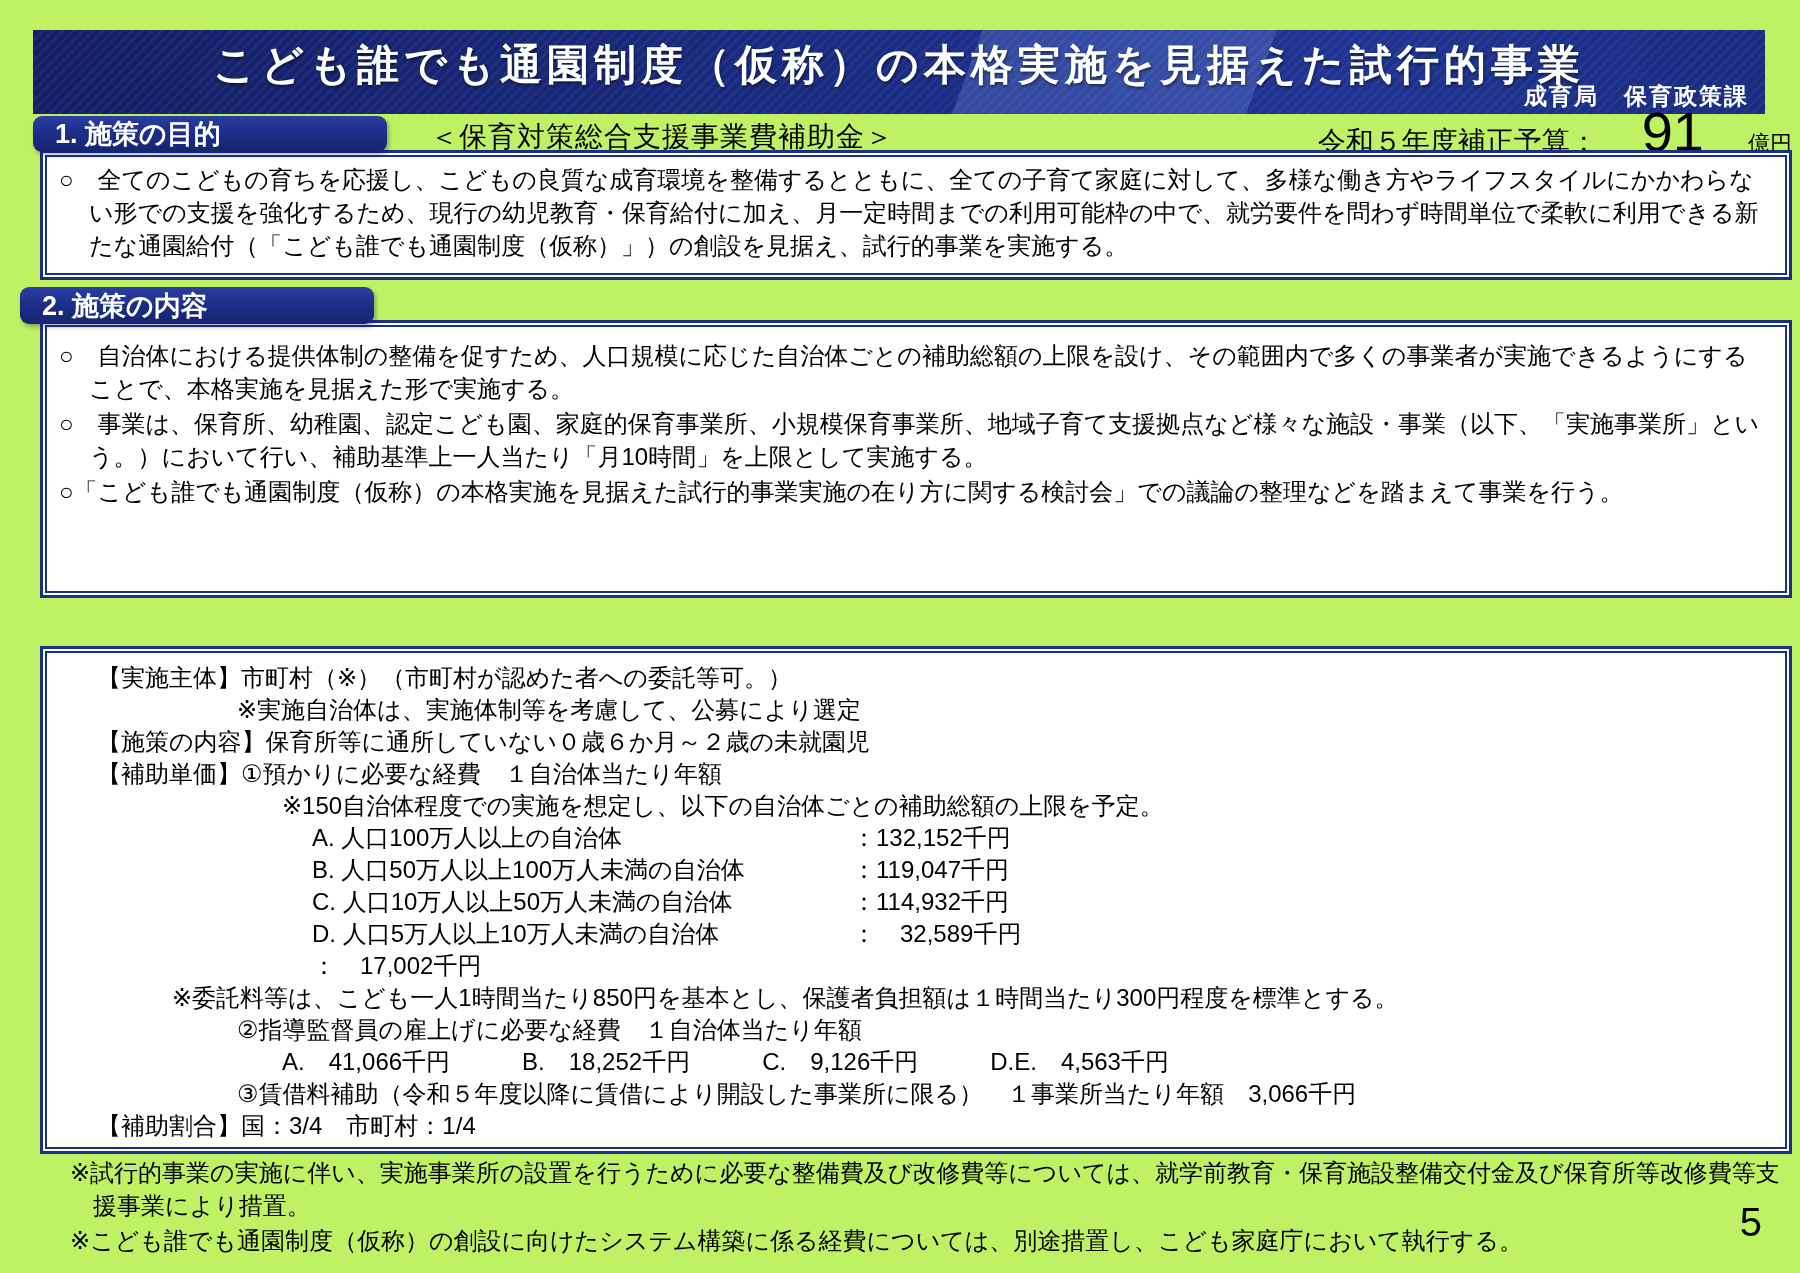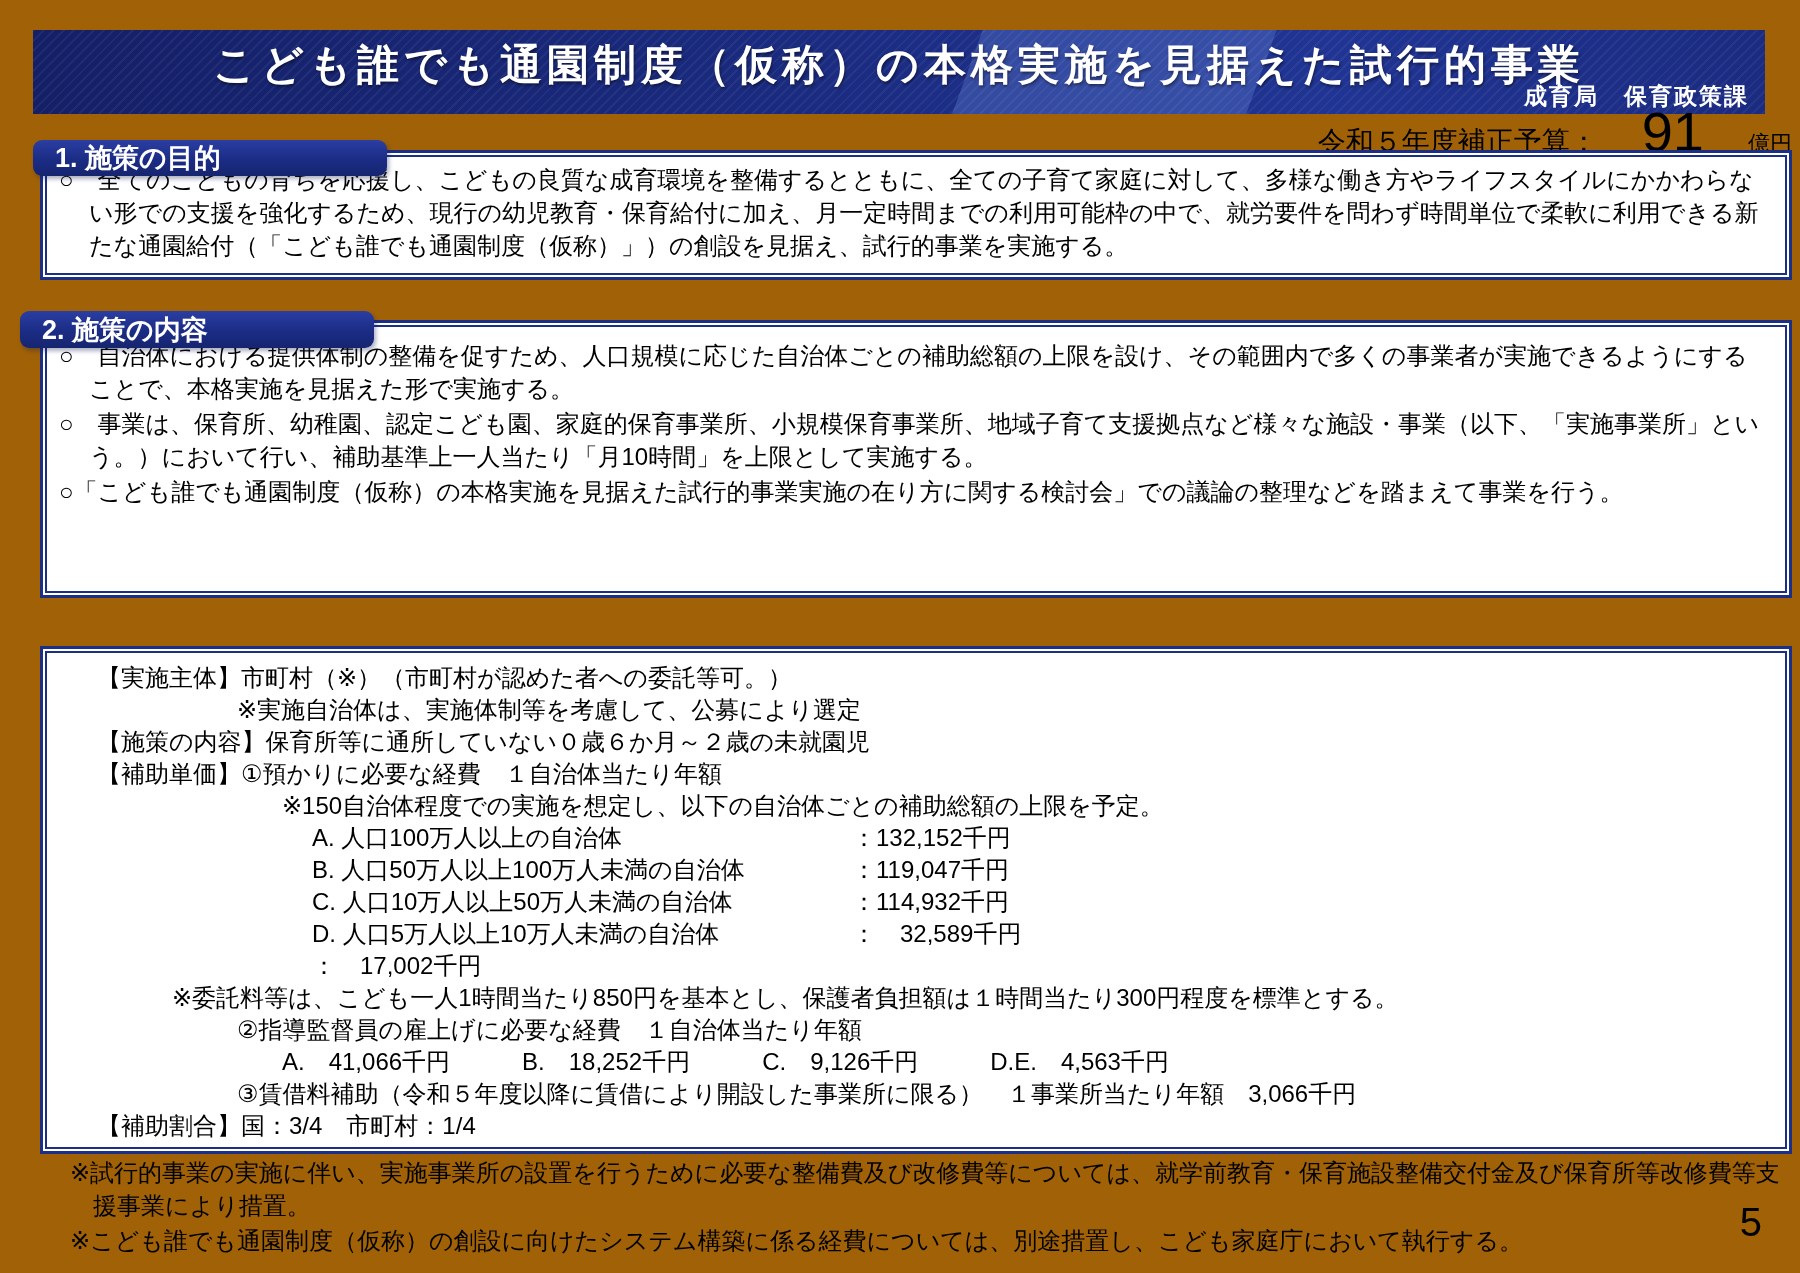--- a/index.html
+++ b/index.html
@@ -1,18 +1,18 @@
 <!DOCTYPE html>
 <html><head>
 <meta charset="utf-8">
 <style>
   html,body { margin:0; padding:0; background:#e8e8e8; }
   .page {
     position:relative; width:1800px; height:1273px; margin:0 auto;
-    background:#a16207; overflow:hidden;
+    background:#bef264; overflow:hidden;
     font-family:"Liberation Sans","DejaVu Sans",sans-serif; color:#000;
   }
 
   
   .banner {
     position:absolute; left:33px; top:30px; width:1732px; height:84px;
     background:linear-gradient(90deg,#141f66 0%,#1a2b80 45%,#203493 75%,#1a2b80 100%);
     overflow:hidden;
   }
   .banner::before {
@@ -40,21 +40,20 @@
   .budget-value { font-size:56px; line-height:1; }
   .budget-unit { font-size:22px; }
 
   
   .tab {
     position:absolute; z-index:3;
     background:linear-gradient(180deg,#2b3ea2 0%,#1b2c85 55%,#16256f 100%);
     color:#fff; font-weight:bold; font-size:27px;
     border-radius:9px; display:flex; align-items:center; padding-left:22px;
     box-shadow:2px 3px 4px rgba(20,30,80,0.35);
-    margin-top:24px;
   }
   #tab1 { left:33px; top:116px; width:332px; height:36px; }
   #tab2 { left:20px; top:287px; width:332px; height:37px; }
   #tab3 { left:26px; top:610px; width:334px; height:38px; }
 
   
   .panel {
     position:absolute; left:40px; z-index:1;
     background:#fff; border:3px solid #1c2f87; box-sizing:border-box;
     font-size:24px;
@@ -91,20 +90,21 @@
 </head>
 <body>
 
 <div class="page">
 
   <div class="banner">
     <div class="banner-title">こども誰でも通園制度（仮称）の本格実施を見据えた試行的事業</div>
     <div class="banner-dept">成育局　保育政策課</div>
   </div>
 
+  <div class="subsidy-name">＜保育対策総合支援事業費補助金＞</div>
   <div class="budget-line">
     <span class="budget-label">令和５年度補正予算：</span>
     <span class="budget-value">91</span>
     <span class="budget-unit">億円</span>
   </div>
 
   <div class="tab" id="tab1">
     <span>1. 施策の目的</span>
   </div>
   <div class="panel" id="panel1">

